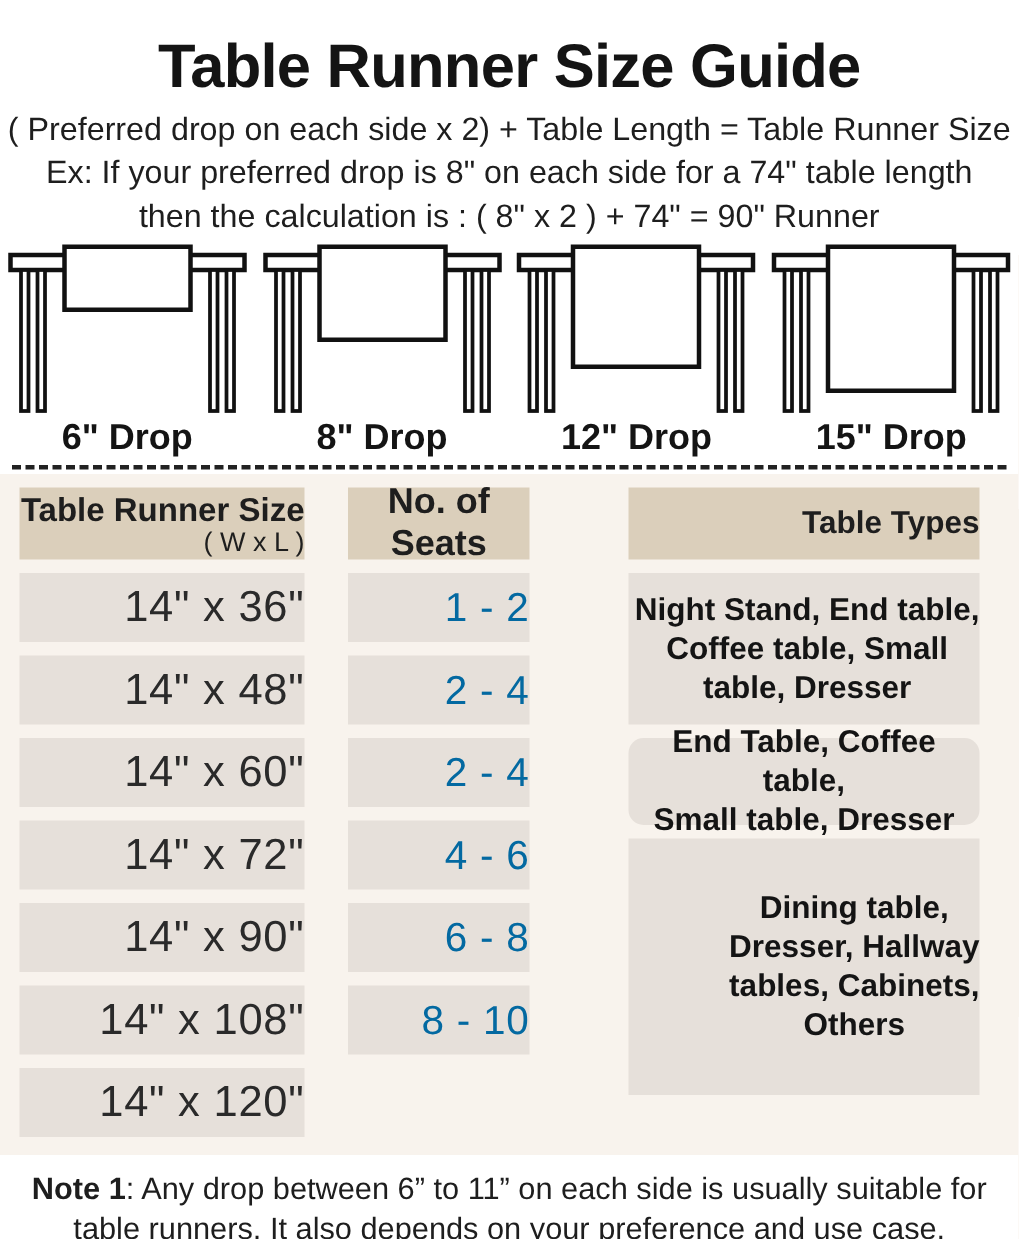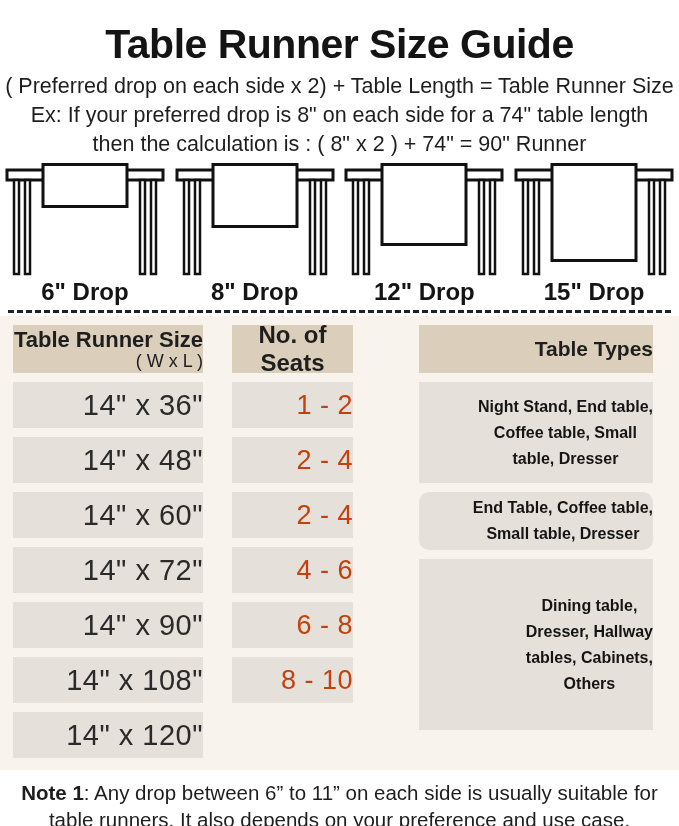--- a/index.html
+++ b/index.html
@@ -73,27 +73,27 @@
   .cell:last-child { margin-bottom: 0; }
   .head-cell { background: #dbcfbb; height: 48px; }
   .row-cell  { height: 46px; }
 
   .size-title { font-size: 22px; font-weight: bold; line-height: 23px; }
   .size-sub   { font-size: 18px; line-height: 20px; }
   .seats-head { font-size: 24px; font-weight: bold; }
   .types-head { font-size: 21px; font-weight: bold; }
 
   .size-val  { font-size: 29px; letter-spacing: 0.5px; color: #2a2a2a; }
-  .seats-val { font-size: 27px; letter-spacing: 0.5px; color: #c2410c; }
+  .seats-val { font-size: 27px; letter-spacing: 0.5px; color: #0369a1; }
 
   .types-cell-a { height: 101px; }
   .types-cell-b { height: 58px; border-radius: 10px; }
   .types-cell-c { height: 171px; }
   .types-text {
-    font-size: 16px;
+    font-size: 21px;
     font-weight: bold;
     line-height: 26px;
     white-space: pre-line;
     color: #141414;
   }
 
   
   .notes { text-align: center; padding: 9px 6px 0; }
   .note { margin: 0; font-size: 20.5px; line-height: 27px; white-space: pre-line; }
   .note .note-label { font-weight: bold; }

